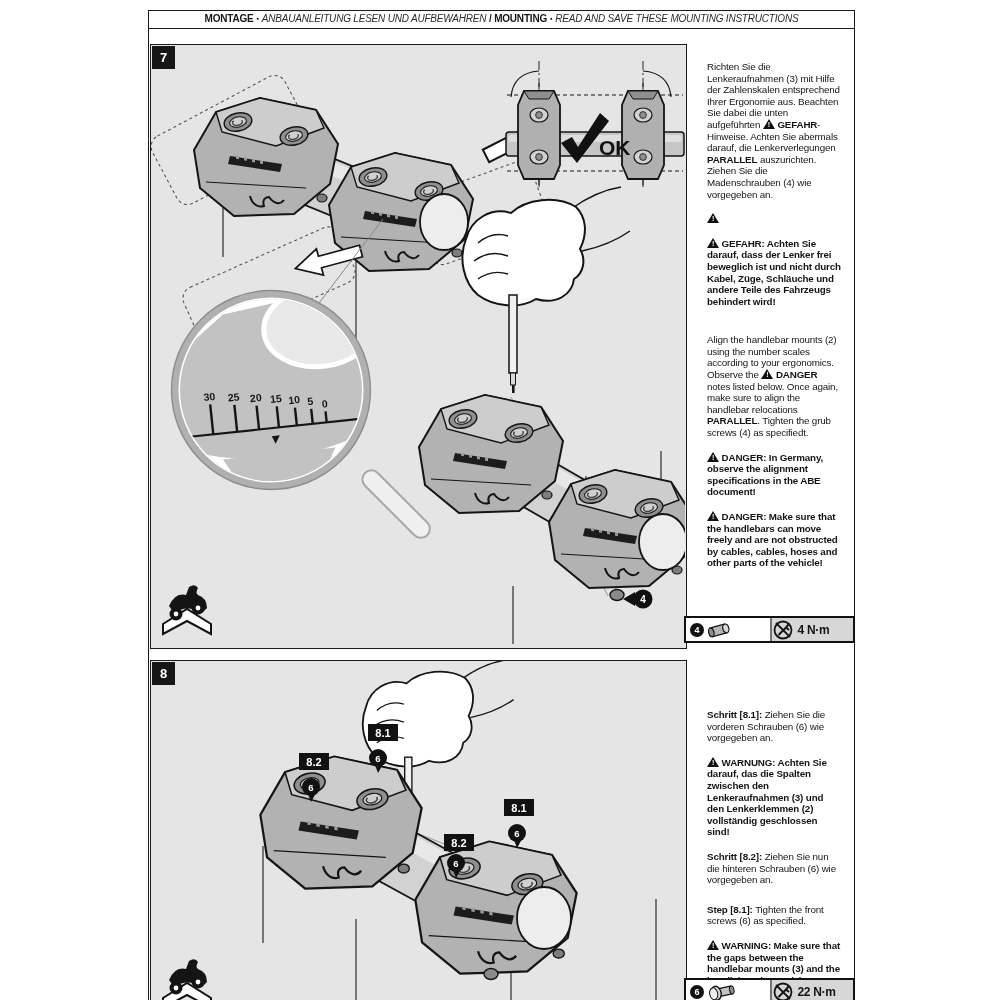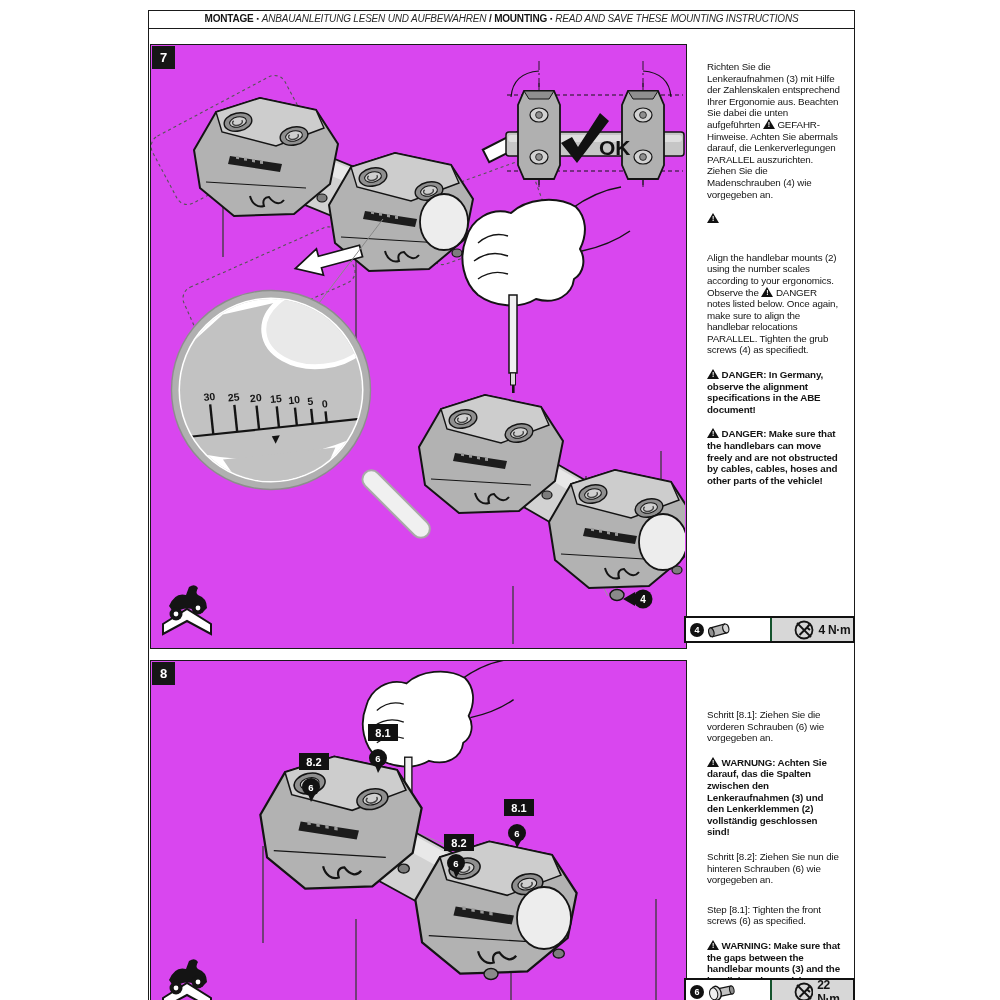--- a/index.html
+++ b/index.html
@@ -10,55 +10,55 @@
   
   .doc-header{position:absolute;left:148px;top:10px;width:707px;height:19px;
               border-bottom:1.5px solid #1a1a1a;box-sizing:border-box;
               text-align:center;font-size:10px;letter-spacing:-0.2px;
               line-height:18px;white-space:nowrap;}
   .doc-header .hb{font-weight:700;}
   .doc-header .hi{font-style:italic;font-weight:400;color:#2a2a2a;}
   .doc-header .hdot{font-size:7px;vertical-align:1px;padding:0 3px;}
   
   .panel-box{position:absolute;left:150px;width:537px;border:1.5px solid #1a1a1a;
-             background:#d946ef;box-sizing:border-box;}
+             background:#e5e5e5;box-sizing:border-box;}
   .p7{top:44px;height:605px;}
   .p8{top:660px;height:350px;border-bottom:none;}
   .step-badge{position:absolute;width:23px;height:23px;background:#161616;color:#fff;
               font-weight:700;font-size:13px;text-align:center;line-height:23px;z-index:5;}
   .sb7{left:152px;top:46px;}
   .sb8{left:152px;top:662px;}
   
   .txtcol{position:absolute;left:694px;width:160px;font-size:9.8px;line-height:11.6px;
           letter-spacing:-0.15px;}
   .c7{top:48px;}
   .c8{top:696px;}
   .txtcol p{margin:13px;}
-  .para b{font-weight:400;}
+  .para b{font-weight:700;}
   .warn{font-weight:700;margin-top:8px !important;}
   .warn0{margin-top:0 !important;}
   .gap-en{margin-top:27px !important;}
   .gap-en8{margin-top:18px !important;}
   .step2{margin-top:8px !important;}
   
   .warn-tri{position:relative;display:inline-block;width:12px;height:10px;vertical-align:-1px;}
   .warn-tri i{position:absolute;left:0;top:0;width:0;height:0;
               border-left:6px solid transparent;border-right:6px solid transparent;
               border-bottom:10px solid #111;}
   .warn-tri u{position:absolute;left:0;top:2px;width:12px;text-align:center;
               color:#fff;font-style:normal;text-decoration:none;font-weight:700;
               font-size:7px;line-height:8px;}
   
   .torque-box{position:absolute;left:684px;width:171px;height:27px;border:2px solid #111;
               box-sizing:border-box;display:flex;background:#fff;z-index:6;}
   .tb7{top:616px;}
   .tb8{top:978px;}
   .tcell{display:flex;align-items:center;box-sizing:border-box;}
   .tcl{width:50%;padding-left:4px;background:#fff;}
-  .tcr{width:50%;background:#d7d7d7;border-left:2px solid #14532d;padding-left:21px;align-items:center;}
+  .tcr{width:50%;background:#d7d7d7;border-left:2px solid #737373;padding-left:0;align-items:center;}
   .part-circle{display:inline-block;width:14px;height:14px;border-radius:50%;background:#111;
                color:#fff;font-weight:700;font-size:9px;line-height:14px;text-align:center;
                margin-right:4px;}
   .tval{font-weight:700;font-size:12px;margin-left:4px;letter-spacing:-0.3px;}
   svg text{font-family:"Liberation Sans","DejaVu Sans",sans-serif;}
 </style>
 </head>
 <body>
 
 <div class="page-frame"></div>
@@ -234,20 +234,21 @@
   </g>
 
   <use href="#swlogo" transform="translate(8,535)"></use>
 </svg>
 </div>
 <div class="step-badge sb7">7</div>
 
 <div class="txtcol c7">
   <p class="para"><span>Richten Sie die Lenkeraufnahmen (3) mit Hilfe der Zahlenskalen entsprechend Ihrer Ergonomie aus. Beachten Sie dabei die unten aufgeführten </span><span class="warn-tri"><i></i><u>!</u></span> <b>GEFAHR</b><span>-Hinweise. Achten Sie abermals darauf, die Lenkerverlegungen </span><b>PARALLEL</b><span> auszurichten.</span><br><span>Ziehen Sie die Madenschrauben (4) wie vorgegeben an.</span></p>
   <p class="warn"><span class="warn-tri"><i></i><u>!</u></span> </p>
+  <p class="warn"><span class="warn-tri"><i></i><u>!</u></span> <span>GEFAHR: Achten Sie darauf, dass der Lenker frei beweglich ist und nicht durch Kabel, Züge, Schläuche und andere Teile des Fahrzeugs behindert wird!</span></p>
   <p class="para gap-en"><span>Align the handlebar mounts (2) using the number scales according to your ergonomics. Observe the </span><span class="warn-tri"><i></i><u>!</u></span> <b>DANGER</b><span> notes listed below. Once again, make sure to align the handlebar relocations </span><b>PARALLEL</b><span>. Tighten the grub screws (4) as specifiedt.</span></p>
   <p class="warn"><span class="warn-tri"><i></i><u>!</u></span> <span>DANGER: In Germany, observe the alignment specifications in the ABE document!</span></p>
   <p class="warn"><span class="warn-tri"><i></i><u>!</u></span> <span>DANGER: Make sure that the handlebars can move freely and are not obstructed by cables, cables, hoses and other parts of the vehicle!</span></p>
 </div>
 
 <div class="torque-box tb7">
   <div class="tcell tcl">
     <span class="part-circle">4</span>
     <svg width="24" height="16">
       <g transform="translate(12,8) rotate(-15)">

